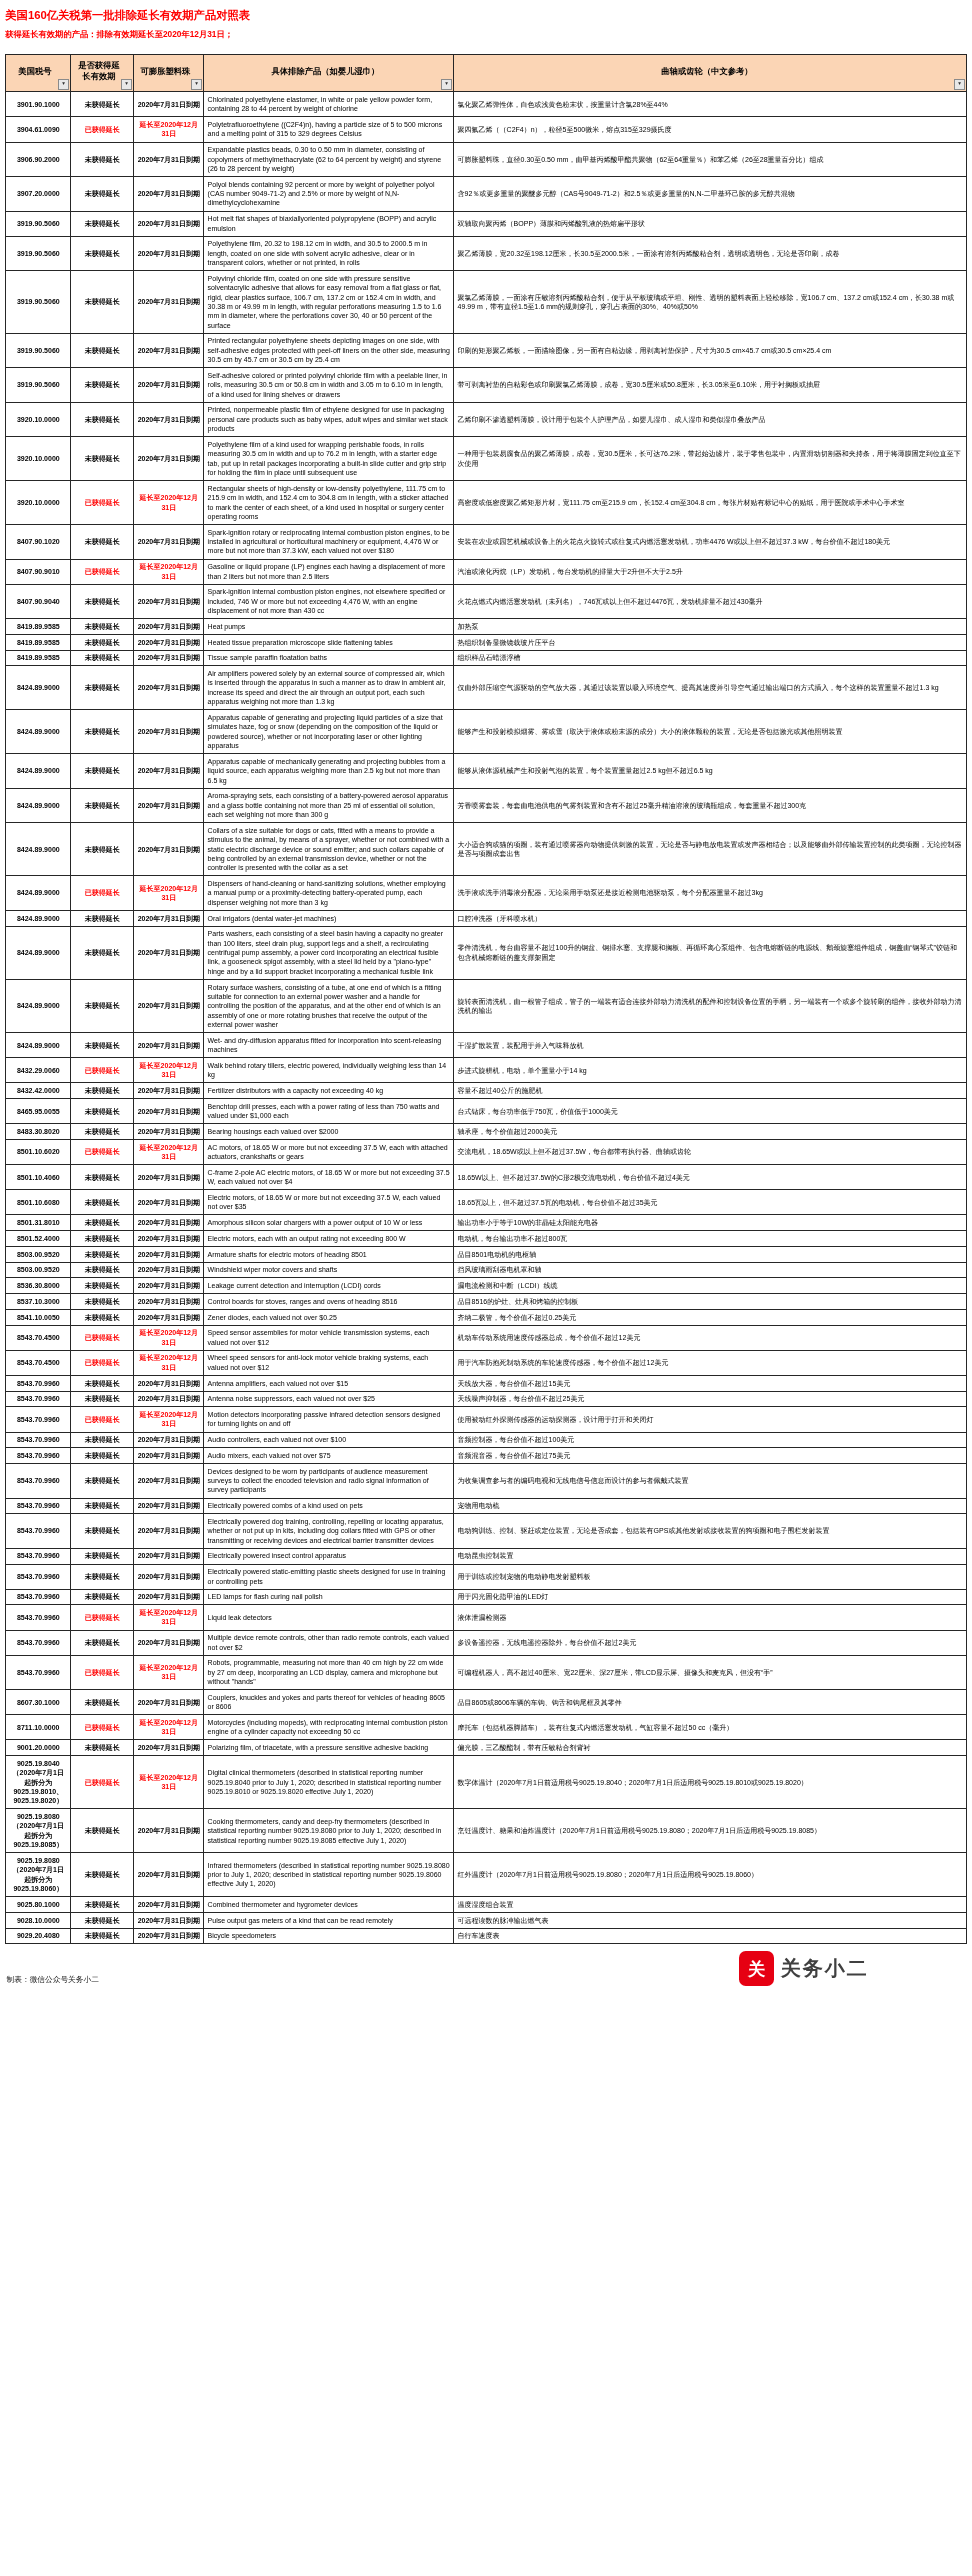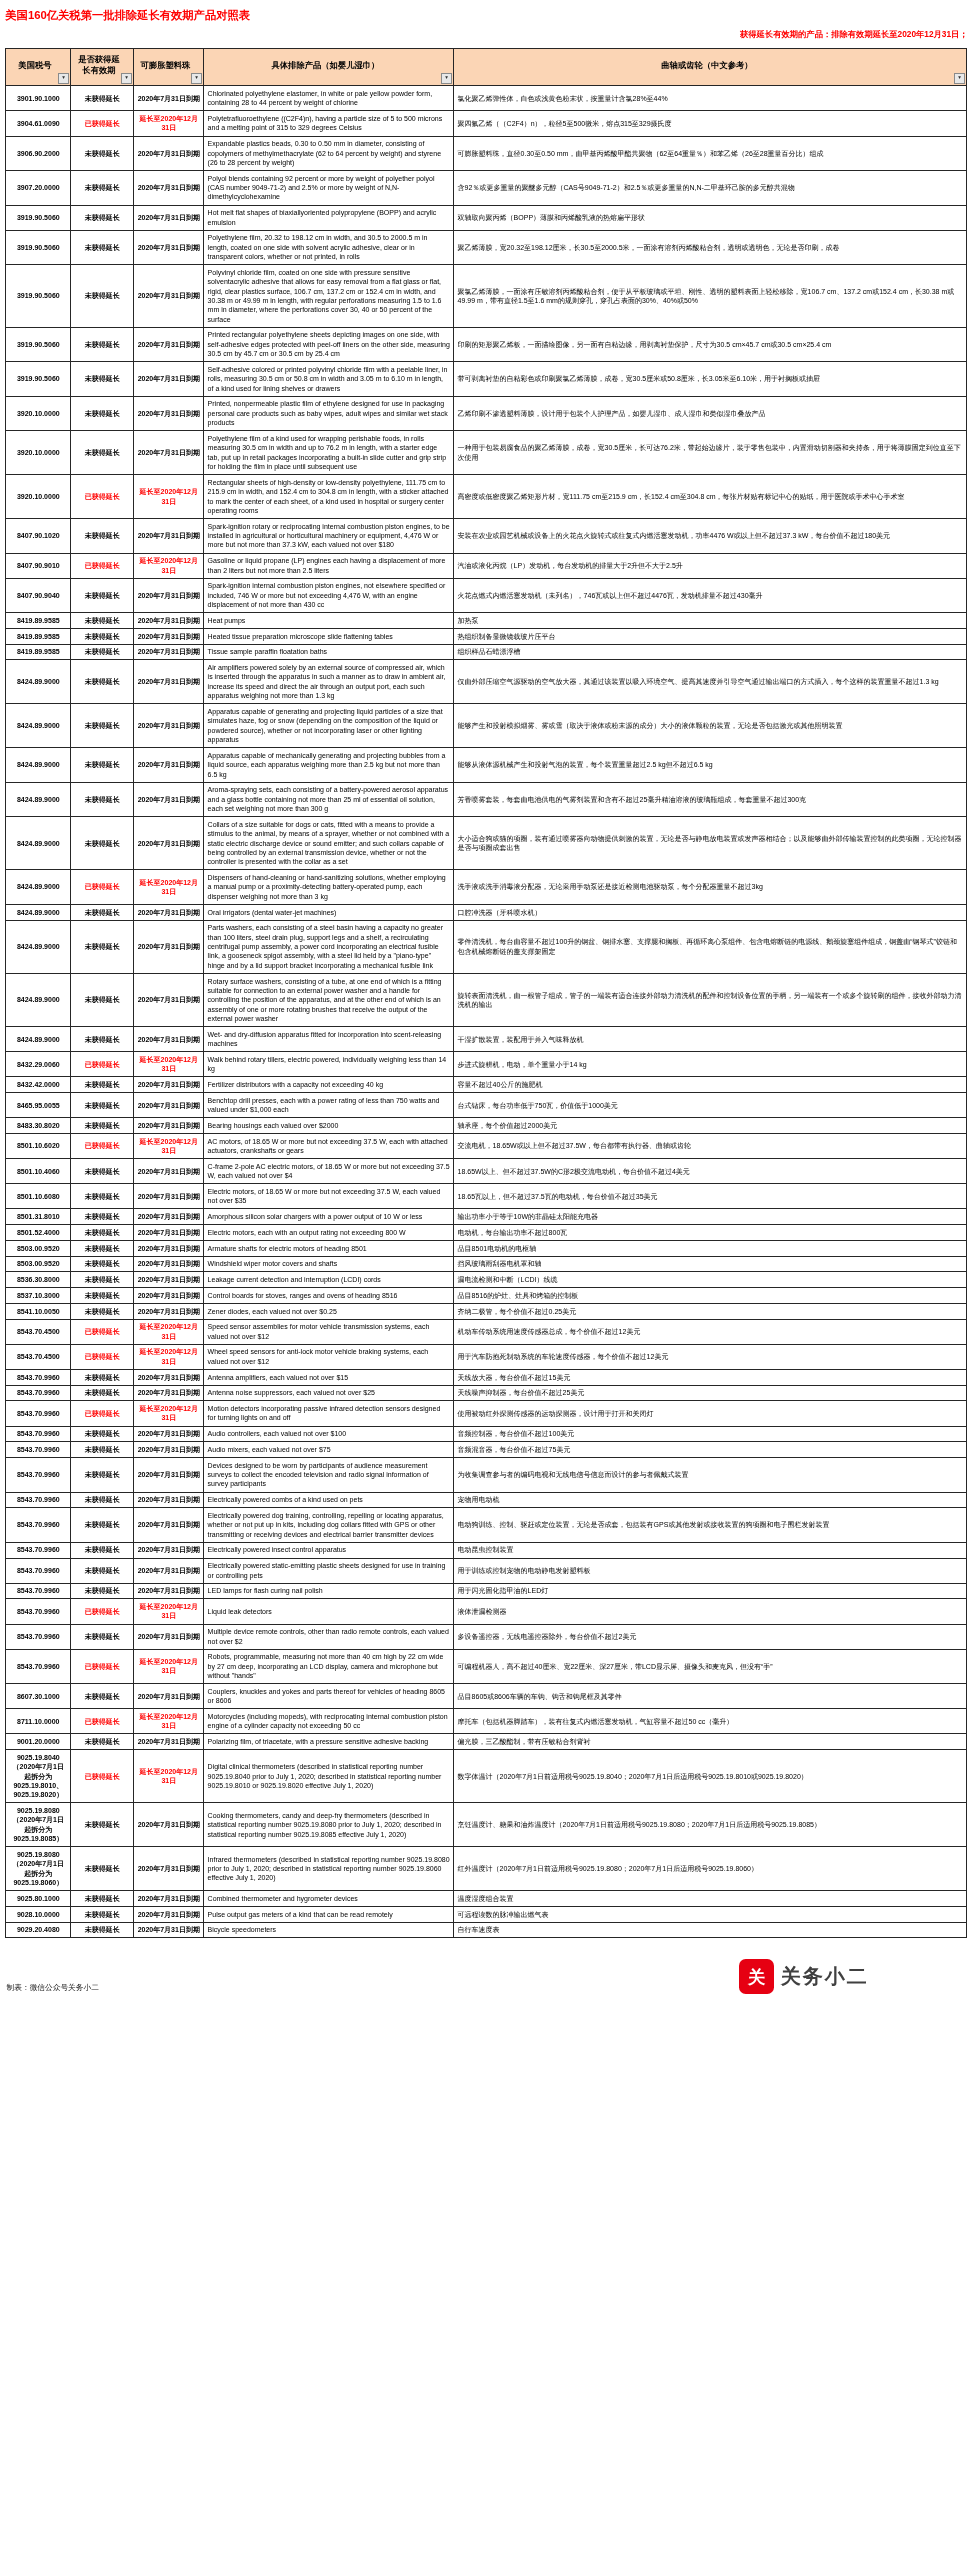--- a/index.html
+++ b/index.html
@@ -1,38 +1,38 @@
 <!DOCTYPE html>
 <html style="font-size:10.7px"><head>
 <meta charset="utf-8">
 <style>
   html,body { margin:0; padding:0; background:#ffffff; }
   body { width:973px; font-family:"Liberation Sans","DejaVu Sans",sans-serif; color:#000; }
   .page { position:relative; padding:5.3px 5.3px 2.7px 5.3px; box-sizing:border-box; }
   .title { color:#ff0000; font-size:11.3px; font-weight:bold; text-align:left; margin:2.7px 0 4.7px 0; }
-  .subtitle { color:#ff0000; font-size:8.3px; font-weight:bold; text-align:right; line-height:1.5; }
-  table.excl { border-collapse:collapse; table-layout:fixed; width:962px; margin-top:8px; }
+  .subtitle { color:#ff0000; font-size:8.3px; font-weight:bold; text-align:left; line-height:1.5; }
+  table.excl { border-collapse:collapse; table-layout:fixed; width:962px; margin-top:14px; }
   .excl th, .excl td { border:0.7px solid #262626; box-sizing:border-box; }
   .excl th {
     background:#fbd5b5; font-size:8.3px; font-weight:bold; text-align:center;
     padding:5.3px 10.7px 9.3px 4px; position:relative; line-height:1.3; vertical-align:middle;
   }
   .filter-btn {
     position:absolute; right:1.3px; bottom:1.3px; width:8.7px; height:8.7px;
     background:#e8e8e8; border:0.7px solid #8a8a8a; font-size:4.7px; line-height:8px;
     color:#333; text-align:center; cursor:pointer; font-weight:normal;
   }
   .excl td { font-size:7px; padding:2.7px 3.3px; line-height:1.34; vertical-align:middle; word-wrap:break-word; background:#fff; }
   .c-code  { text-align:center; font-weight:bold; font-size:7px; }
   .c-status{ text-align:center; font-weight:bold; font-size:7.3px; }
   .c-valid { text-align:center; font-weight:bold; font-size:7.3px; }
   .red { color:#ff0000; }
   .c-en { text-align:left; font-size:6.7px; }
   .c-zh { text-align:left; font-size:7px; }
-  .footer { position:relative; height:43px; margin-top:14px; }
+  .footer { position:relative; height:43px; margin-top:0; }
   .made-by { position:absolute; left:1.3px; bottom:2.7px; font-size:7.7px; color:#222; }
   .logo { position:absolute; right:99px; bottom:1.3px; display:flex; align-items:center; gap:6.7px; }
   .logo-badge {
     width:35px; height:35px; background:#e60012; border-radius:6.7px;
     display:flex; align-items:center; justify-content:center;
   }
   .logo-hex { color:#ffffff; font-size:17.3px; font-weight:bold; }
   .logo-text { color:#404040; font-size:20px; font-weight:bold; letter-spacing:2px; }
 </style>
 </head>

